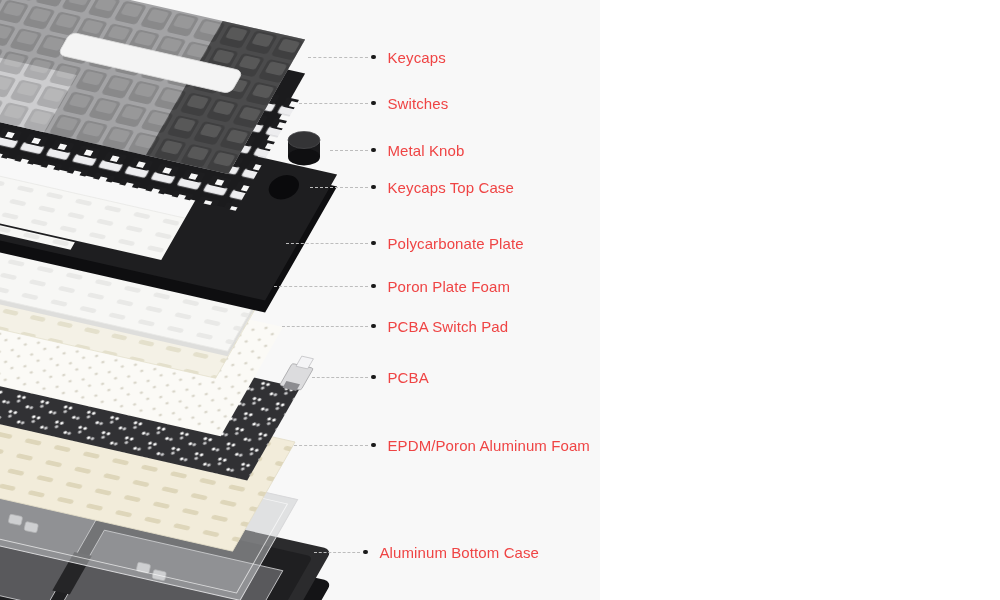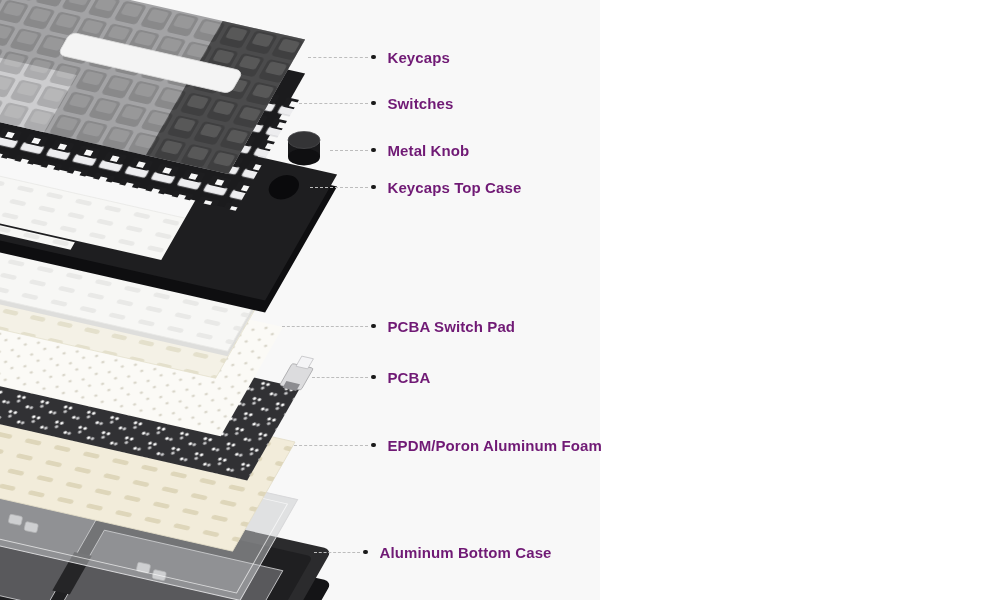--- a/index.html
+++ b/index.html
@@ -4,21 +4,21 @@
 <style>
   html,body{margin:0;padding:0;background:#ffffff;}
   .stage{position:relative;width:1000px;height:600px;background:#ffffff;overflow:hidden;
          font-family:"Liberation Sans",sans-serif;}
   .image-area{position:absolute;left:0;top:0;width:600px;height:600px;background:#f8f8f8;}
   .kb-svg{position:absolute;left:0;top:0;}
   .labels-layer{position:absolute;left:0;top:0;width:600px;height:600px;}
   .row{position:absolute;height:20px;display:flex;align-items:center;}
   .leader{height:0;border-top:1px dashed #bdbdbd;flex:none;}
   .dot{width:4.5px;height:4.5px;border-radius:50%;background:#1a1a1a;margin:0 12px 0 3px;flex:none;}
-  .txt{font-size:15px;font-weight:700;color:#701a75;white-space:nowrap;letter-spacing:.1px;text-align:right;}
+  .txt{font-size:15px;font-weight:400;color:#ef4444;white-space:nowrap;letter-spacing:.1px;text-align:right;}
 </style>
 </head>
 <body>
 
 <div class="stage">
   <div class="image-area">
 
     <svg class="kb-svg" width="600" height="600" viewBox="0 0 600 600">
       <defs>
         <pattern id="patKey" width="27" height="27" patternUnits="userSpaceOnUse">
@@ -164,20 +164,30 @@
       <div class="row" style="top:140px;left:330px">
         <span class="leader" style="width:38px"></span>
         <span class="dot"></span>
         <span class="txt">Metal Knob</span>
       </div>
       <div class="row" style="top:177px;left:310px">
         <span class="leader" style="width:58px"></span>
         <span class="dot"></span>
         <span class="txt">Keycaps Top Case</span>
       </div>
+      <div class="row" style="top:233px;left:286px">
+        <span class="leader" style="width:82px"></span>
+        <span class="dot"></span>
+        <span class="txt">Polycarbonate Plate</span>
+      </div>
+      <div class="row" style="top:276px;left:274px">
+        <span class="leader" style="width:94px"></span>
+        <span class="dot"></span>
+        <span class="txt">Poron Plate Foam</span>
+      </div>
       <div class="row" style="top:316px;left:282px">
         <span class="leader" style="width:86px"></span>
         <span class="dot"></span>
         <span class="txt">PCBA Switch Pad</span>
       </div>
       <div class="row" style="top:367px;left:312px">
         <span class="leader" style="width:56px"></span>
         <span class="dot"></span>
         <span class="txt">PCBA</span>
       </div>

